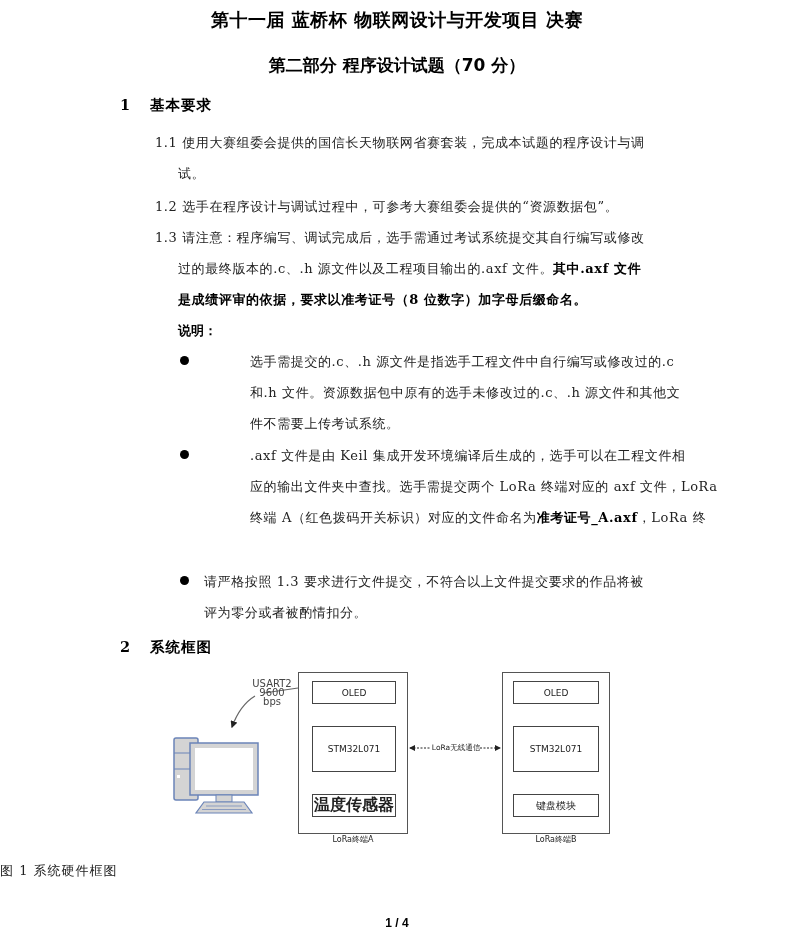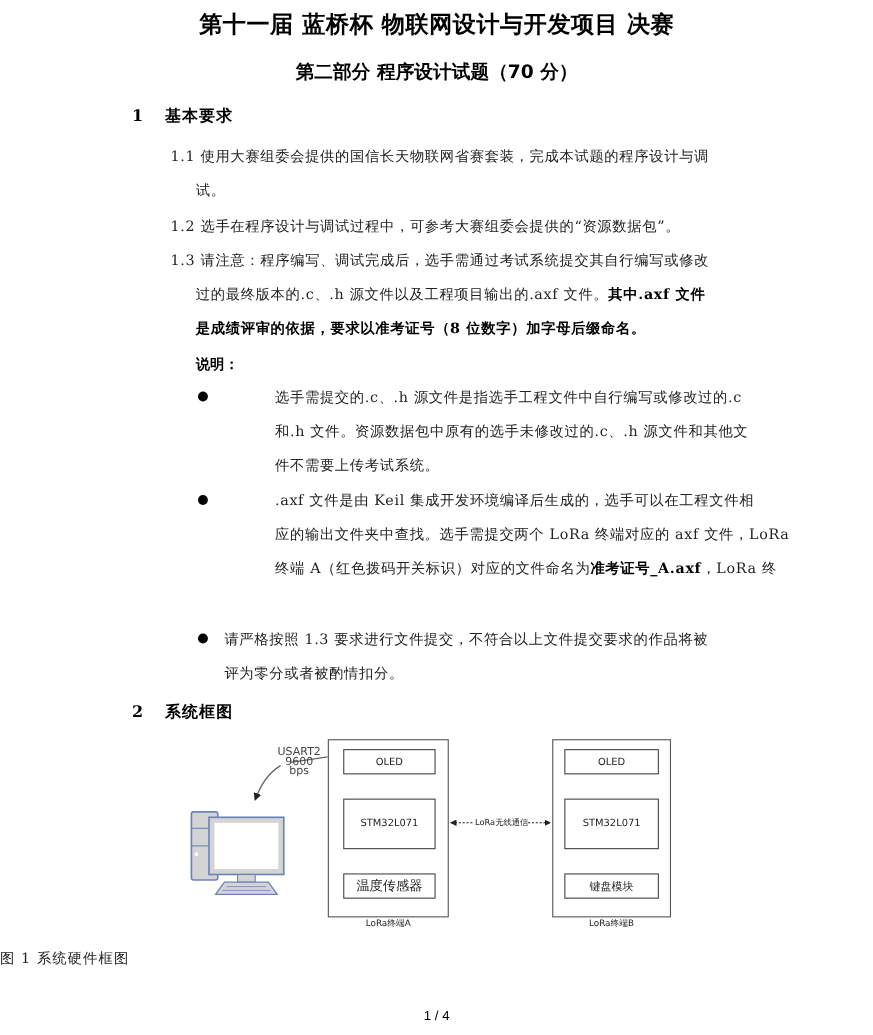--- a/index.html
+++ b/index.html
@@ -1,41 +1,41 @@
 <!DOCTYPE html>
 <html><head>
   <meta charset="utf-8">
   <style>
     html, body { margin: 0; padding: 0; background: #ffffff; }
     body { width: 794px; height: 941px; position: relative; overflow: hidden; color: #000; }
     .abs { position: absolute; }
     .title-main {
       top: 8px; left: 0; width: 794px; text-align: center;
-      font-family: "DejaVu Sans", sans-serif; font-weight: bold; font-size: 21px; letter-spacing: 0.5px;
+      font-family: "DejaVu Sans", sans-serif; font-weight: bold; font-size: 18px; letter-spacing: 0.5px;
     }
     .title-sub {
       top: 54px; left: 0; width: 794px; text-align: center;
       font-family: "DejaVu Sans", sans-serif; font-weight: bold; font-size: 17px;
     }
     .h1 { font-family: "DejaVu Serif", serif; font-size: 14.5px; font-weight: bold; letter-spacing: 1px; }
     .h1 .num { display: inline-block; width: 30px; }
     .para { font-family: "DejaVu Serif", serif; font-size: 13px; line-height: 31px; color: #222; letter-spacing: 0.6px; }
     .para b { color: #000; font-weight: bold; }
     .bullet-dot {
       width: 9px; height: 9px; border-radius: 50%; background: #000;
     }
     .note { font-family: "DejaVu Serif", serif; font-size: 13px; font-weight: bold; }
     
     .box { border: 1.5px solid #555; background: #fff; box-sizing: border-box; }
     .inner { border: 1.2px solid #444; background: #fff; box-sizing: border-box;
       display: flex; align-items: center; justify-content: center;
       font-family: "DejaVu Sans", sans-serif; font-size: 9px; color: #222; }
     .small-lbl { font-family: "DejaVu Sans", sans-serif; font-size: 8px; color: #222; text-align: center; }
     .caption { font-family: "DejaVu Serif", serif; font-size: 13px; color: #222; letter-spacing: 1px; }
-    .pagenum { font-family: "Liberation Sans", sans-serif; font-size: 12px; font-weight: normal; }
+    .pagenum { font-family: "Liberation Sans", sans-serif; font-size: 12px; font-weight: bold; }
   </style>
 </head>
 <body>
 
 <div class="abs title-main">第十一届 蓝桥杯 物联网设计与开发项目 决赛</div>
 <div class="abs title-sub">第二部分 程序设计试题（70 分）</div>
 
 <div class="abs h1" style="top:96px; left:120px;">
   <span class="num">1</span><span>基本要求</span>
 </div>
@@ -126,21 +126,21 @@
   </svg>
 
   <div class="abs small-lbl" style="left:90px; top:14px; width:44px; line-height:9px; font-size:10px; color:#444;">
     <div>USART2</div>
     <div>9600 bps</div>
   </div>
 
   <div class="abs box" style="left:138px; top:7px; width:110px; height:162px;"></div>
   <div class="abs inner" style="left:152px; top:16px; width:84px; height:23px;">OLED</div>
   <div class="abs inner" style="left:152px; top:61px; width:84px; height:46px;">STM32L071</div>
-  <div class="abs inner" style="left:152px; top:129px; width:84px; height:23px; font-size:12px;">温度传感器</div>
+  <div class="abs inner" style="left:152px; top:129px; width:84px; height:23px; font-size:16px;font-weight:bold;">温度传感器</div>
   <div class="abs small-lbl" style="left:138px; top:169px; width:110px;">LoRa终端A</div>
 
   <div class="abs small-lbl" style="left:269px; top:78px; width:54px; font-size:7.5px;">LoRa无线通信</div>
 
   <div class="abs box" style="left:342px; top:7px; width:108px; height:162px;"></div>
   <div class="abs inner" style="left:353px; top:16px; width:86px; height:23px;">OLED</div>
   <div class="abs inner" style="left:353px; top:61px; width:86px; height:46px;">STM32L071</div>
   <div class="abs inner" style="left:353px; top:129px; width:86px; height:23px; font-size:10px;">键盘模块</div>
   <div class="abs small-lbl" style="left:342px; top:169px; width:108px;">LoRa终端B</div>
 </div>

